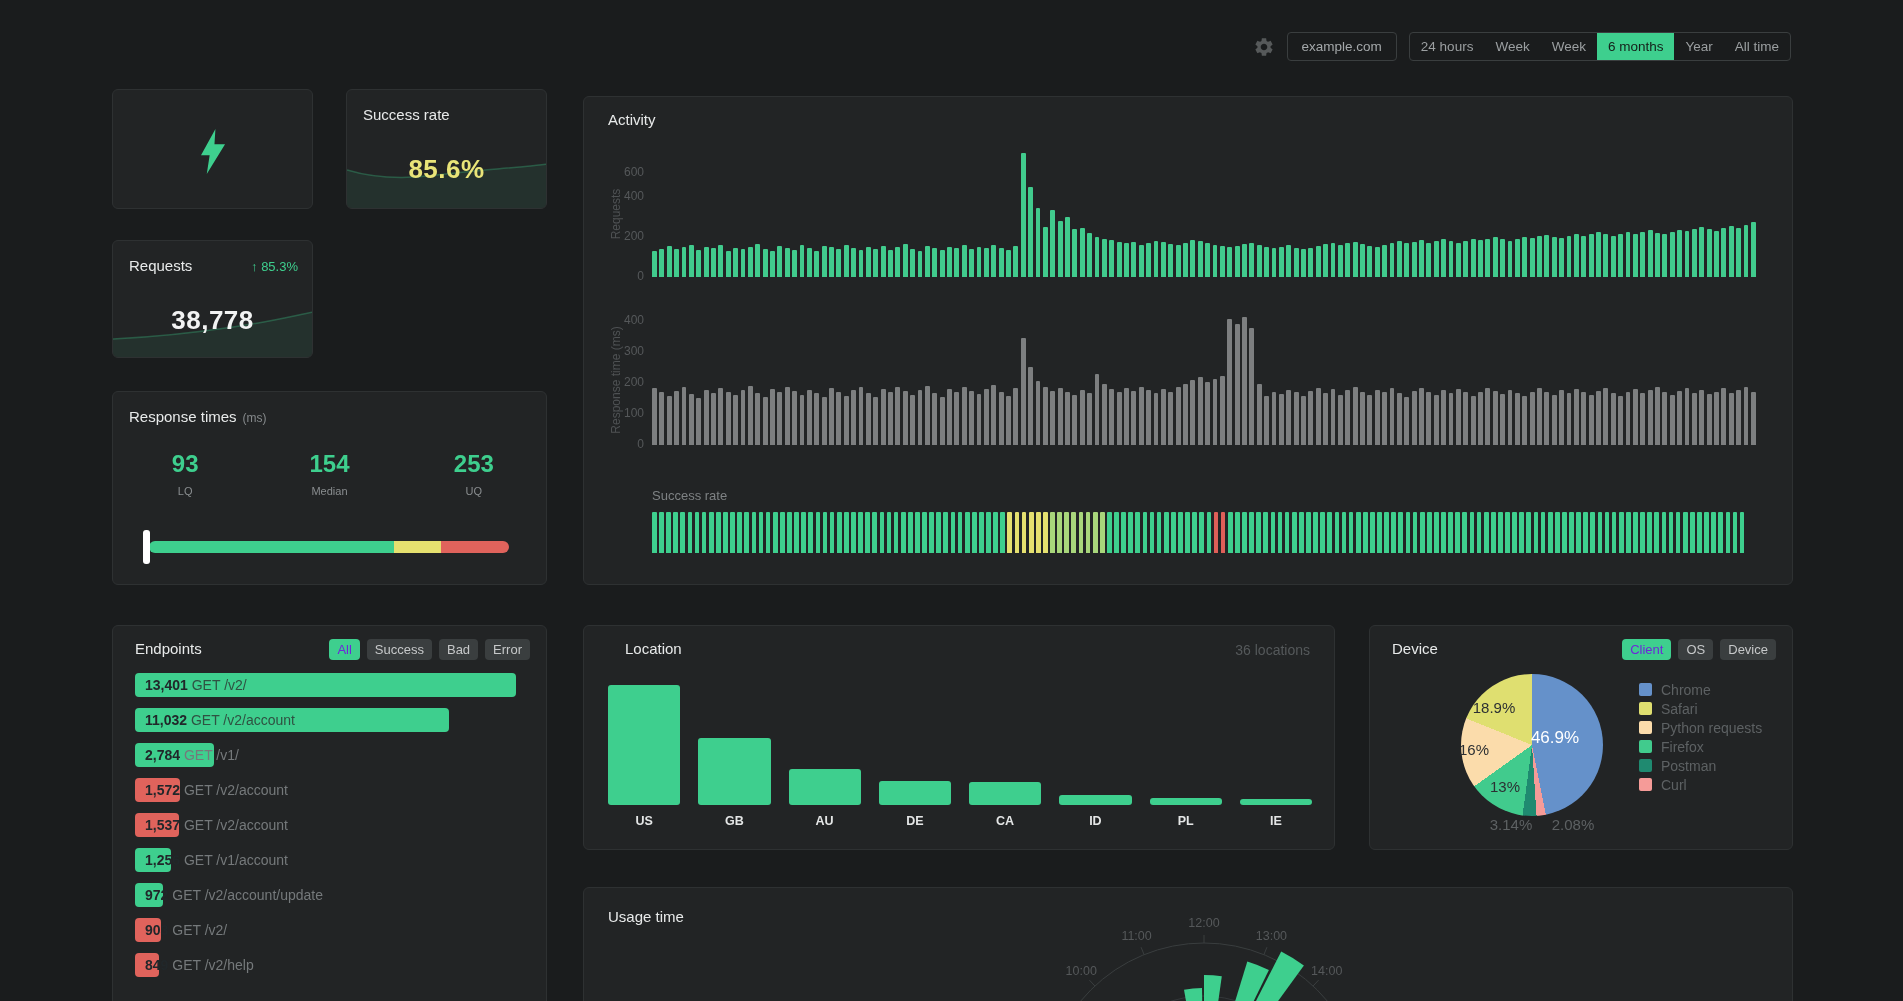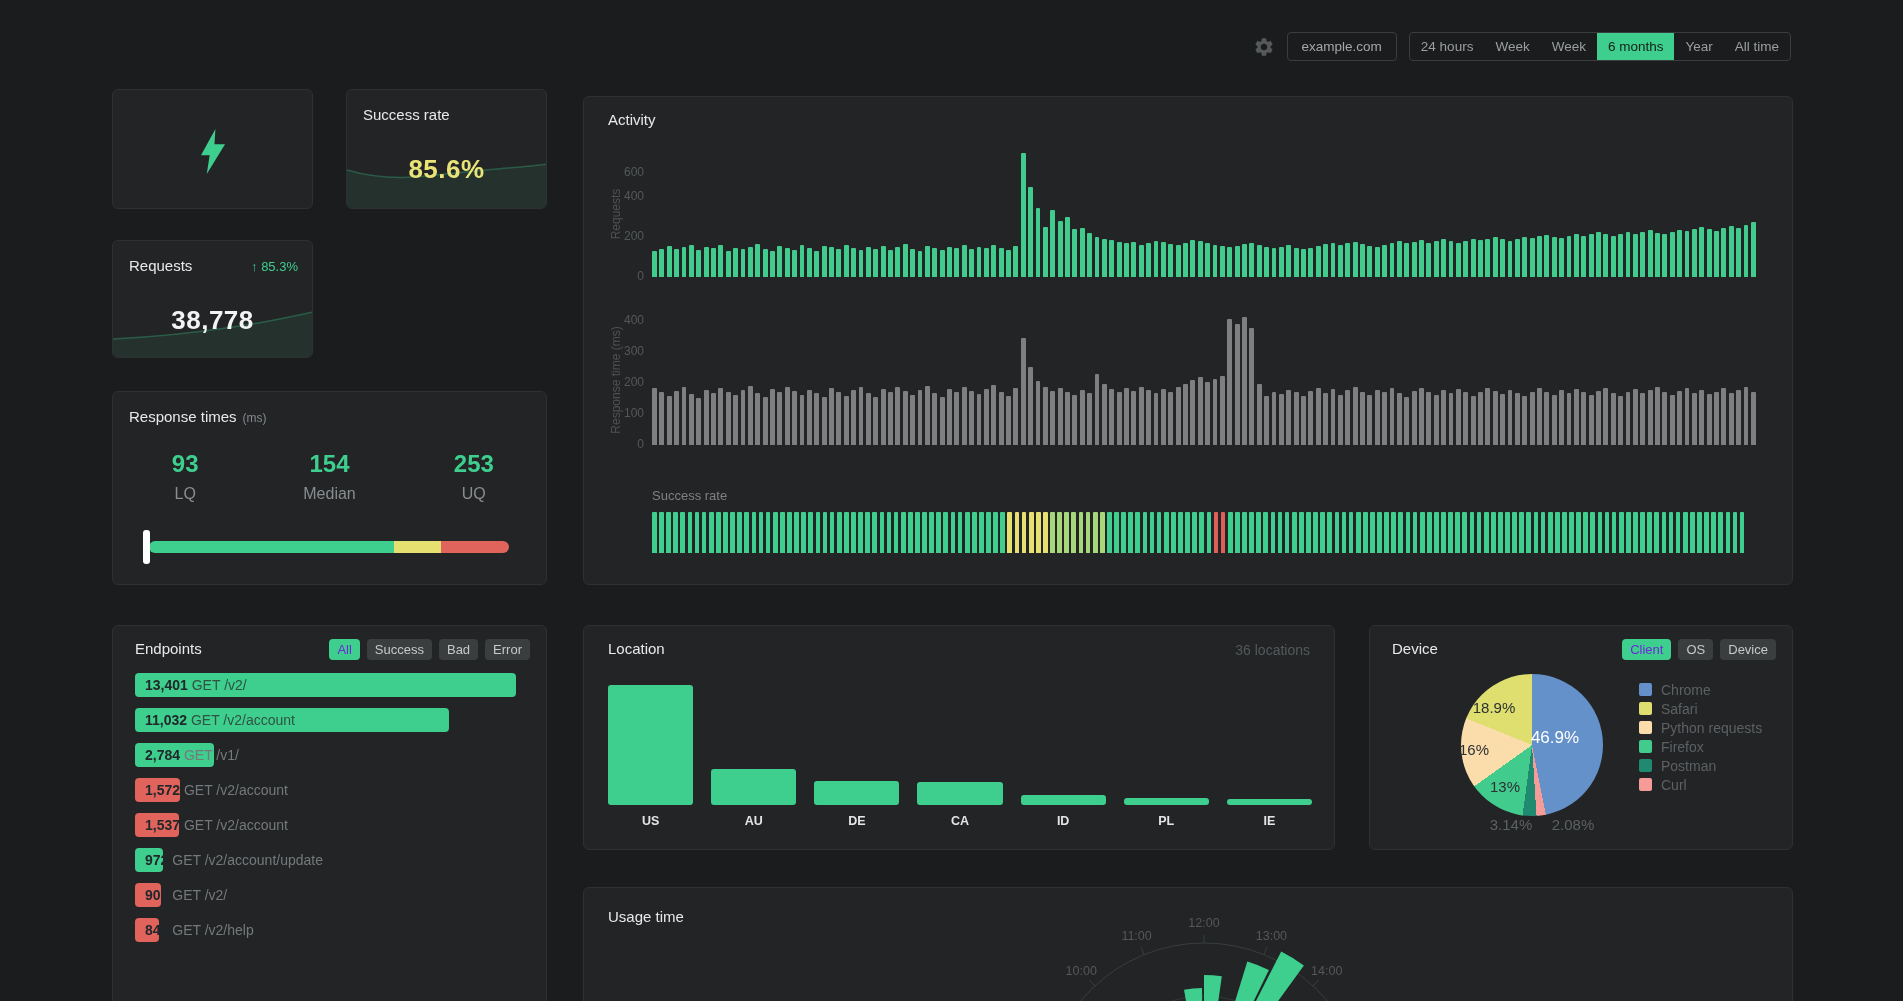--- a/index.html
+++ b/index.html
@@ -22,21 +22,21 @@
   .card-value{position:absolute;left:0;right:0;top:64px;text-align:center;font-size:26px;font-weight:bold;color:#f2f3f3;letter-spacing:.5px;}
   .val-yellow{color:#e9e478;}
   .spark{position:absolute;left:0;right:0;bottom:0;height:58px;}
   #logo-card svg{position:absolute;left:88px;top:38px;}
 
   
   .rt-unit{font-size:12px;color:#85898b;margin-left:6px;}
   .rt-stats{position:absolute;left:0;right:0;top:58px;display:flex;}
   .rt-col{flex:1;text-align:center;}
   .rt-val{font-size:24px;font-weight:bold;color:#3ecf8e;}
-  .rt-lab{font-size:16px;color:#898d8f;margin-top:7px;}
+  .rt-lab{font-size:11px;color:#898d8f;margin-top:7px;}
   .rt-track{position:absolute;left:36px;right:37px;top:149px;height:12px;border-radius:6px;display:flex;overflow:hidden;}
   .seg-g{background:#3ecf8e;}.seg-y{background:#e5e06f;}.seg-r{background:#e0635c;}
   .rt-handle{position:absolute;left:30px;top:138px;width:7px;height:34px;background:#ffffff;border-radius:3px;}
 
   
   .chips{position:absolute;right:16px;top:13px;display:flex;gap:7px;}
   .chip{background:#3a3e3f;color:#c6c8c9;font-size:13px;padding:3px 8px;border-radius:4px;cursor:pointer;}
   .chip.sel{background:#3ecf8e;color:#6d28d9;}
 
   
@@ -182,20 +182,24 @@
           <div class="ep-bar ok" style="width: 20.3591%;"></div>
           <div class="ep-label"><span class="ep-count">2,784</span><span class="ep-path"> GET /v1/</span></div>
         </div>
         <div class="ep-row">
           <div class="ep-bar err" style="width: 11.4959%;"></div>
           <div class="ep-label"><span class="ep-count">1,572</span><span class="ep-path"> GET /v2/account</span></div>
         </div>
         <div class="ep-row">
           <div class="ep-bar err" style="width: 11.2399%;"></div>
           <div class="ep-label"><span class="ep-count">1,537</span><span class="ep-path"> GET /v2/account</span></div>
+        </div>
+        <div class="ep-row">
+          <div class="ep-bar ok" style="width: 9.18499%;"></div>
+          <div class="ep-label"><span class="ep-count">1,256</span><span class="ep-path"> GET /v1/account</span></div>
         </div>
         <div class="ep-row">
           <div class="ep-bar ok" style="width: 7.10813%;"></div>
           <div class="ep-label"><span class="ep-count">972</span><span class="ep-path"> GET /v2/account/update</span></div>
         </div>
         <div class="ep-row">
           <div class="ep-bar err" style="width: 6.60354%;"></div>
           <div class="ep-label"><span class="ep-count">903</span><span class="ep-path"> GET /v2/</span></div>
         </div>
         <div class="ep-row">
@@ -679,26 +683,30 @@
         <div style="background: rgb(62, 207, 142);"></div>
         <div style="background: rgb(62, 207, 142);"></div>
         <div style="background: rgb(62, 207, 142);"></div>
         <div style="background: rgb(62, 207, 142);"></div>
         <div style="background: rgb(62, 207, 142);"></div>
         <div style="background: rgb(62, 207, 142);"></div>
       </div>
   </div>
 
   <div class="panel" style="left:583px;top:625px;width:752px;height:225px;">
-    <div class="panel-title" style="left:24px;">Location</div>
+    <div class="panel-title" style="left:41px;">Location</div>
     <div id="loc-badge">36 locations</div>
     <div id="loc-bars">
         <div class="loc-col">
           <div class="loc-bar" style="height: 120px;"></div>
           <div class="loc-label">US</div>
+        </div>
+        <div class="loc-col">
+          <div class="loc-bar" style="height: 67px;"></div>
+          <div class="loc-label">GB</div>
         </div>
         <div class="loc-col">
           <div class="loc-bar" style="height: 36px;"></div>
           <div class="loc-label">AU</div>
         </div>
         <div class="loc-col">
           <div class="loc-bar" style="height: 24px;"></div>
           <div class="loc-label">DE</div>
         </div>
         <div class="loc-col">

